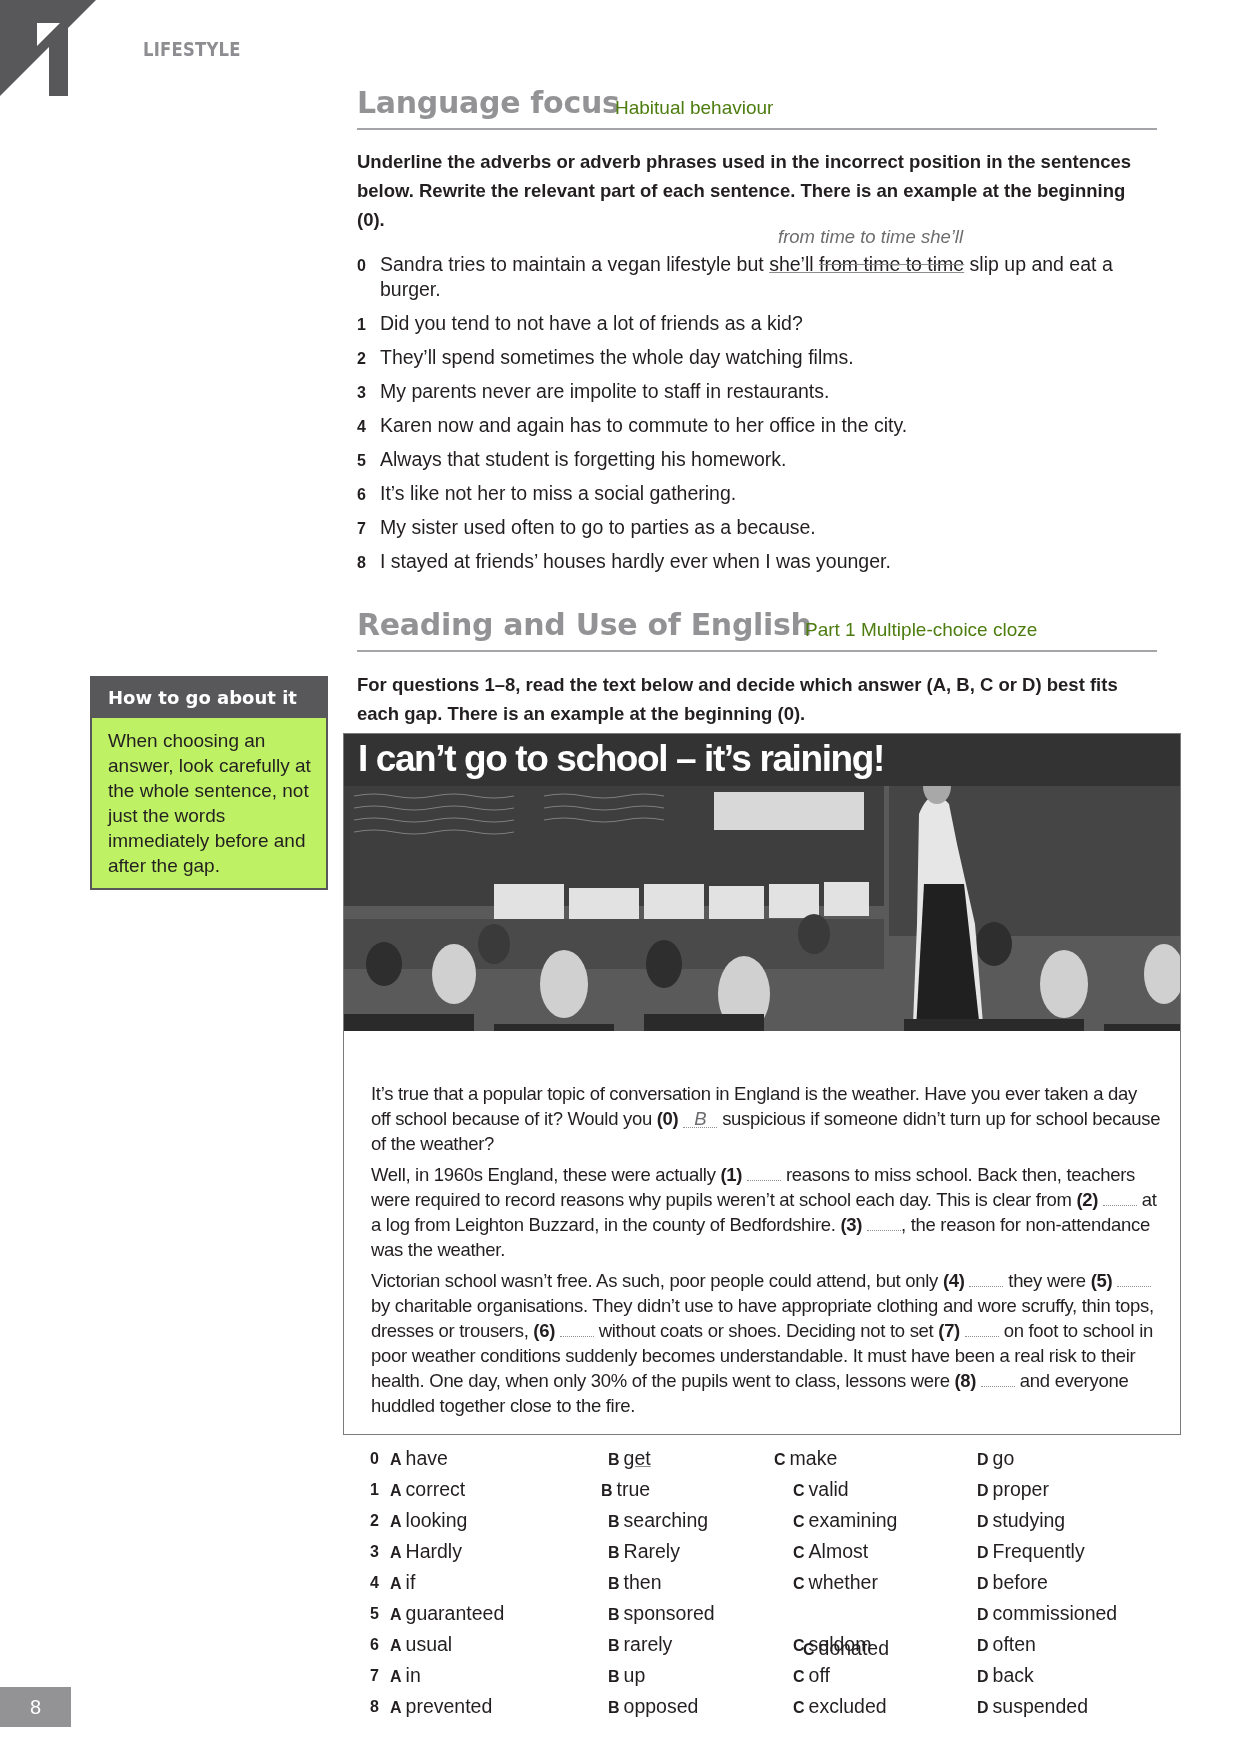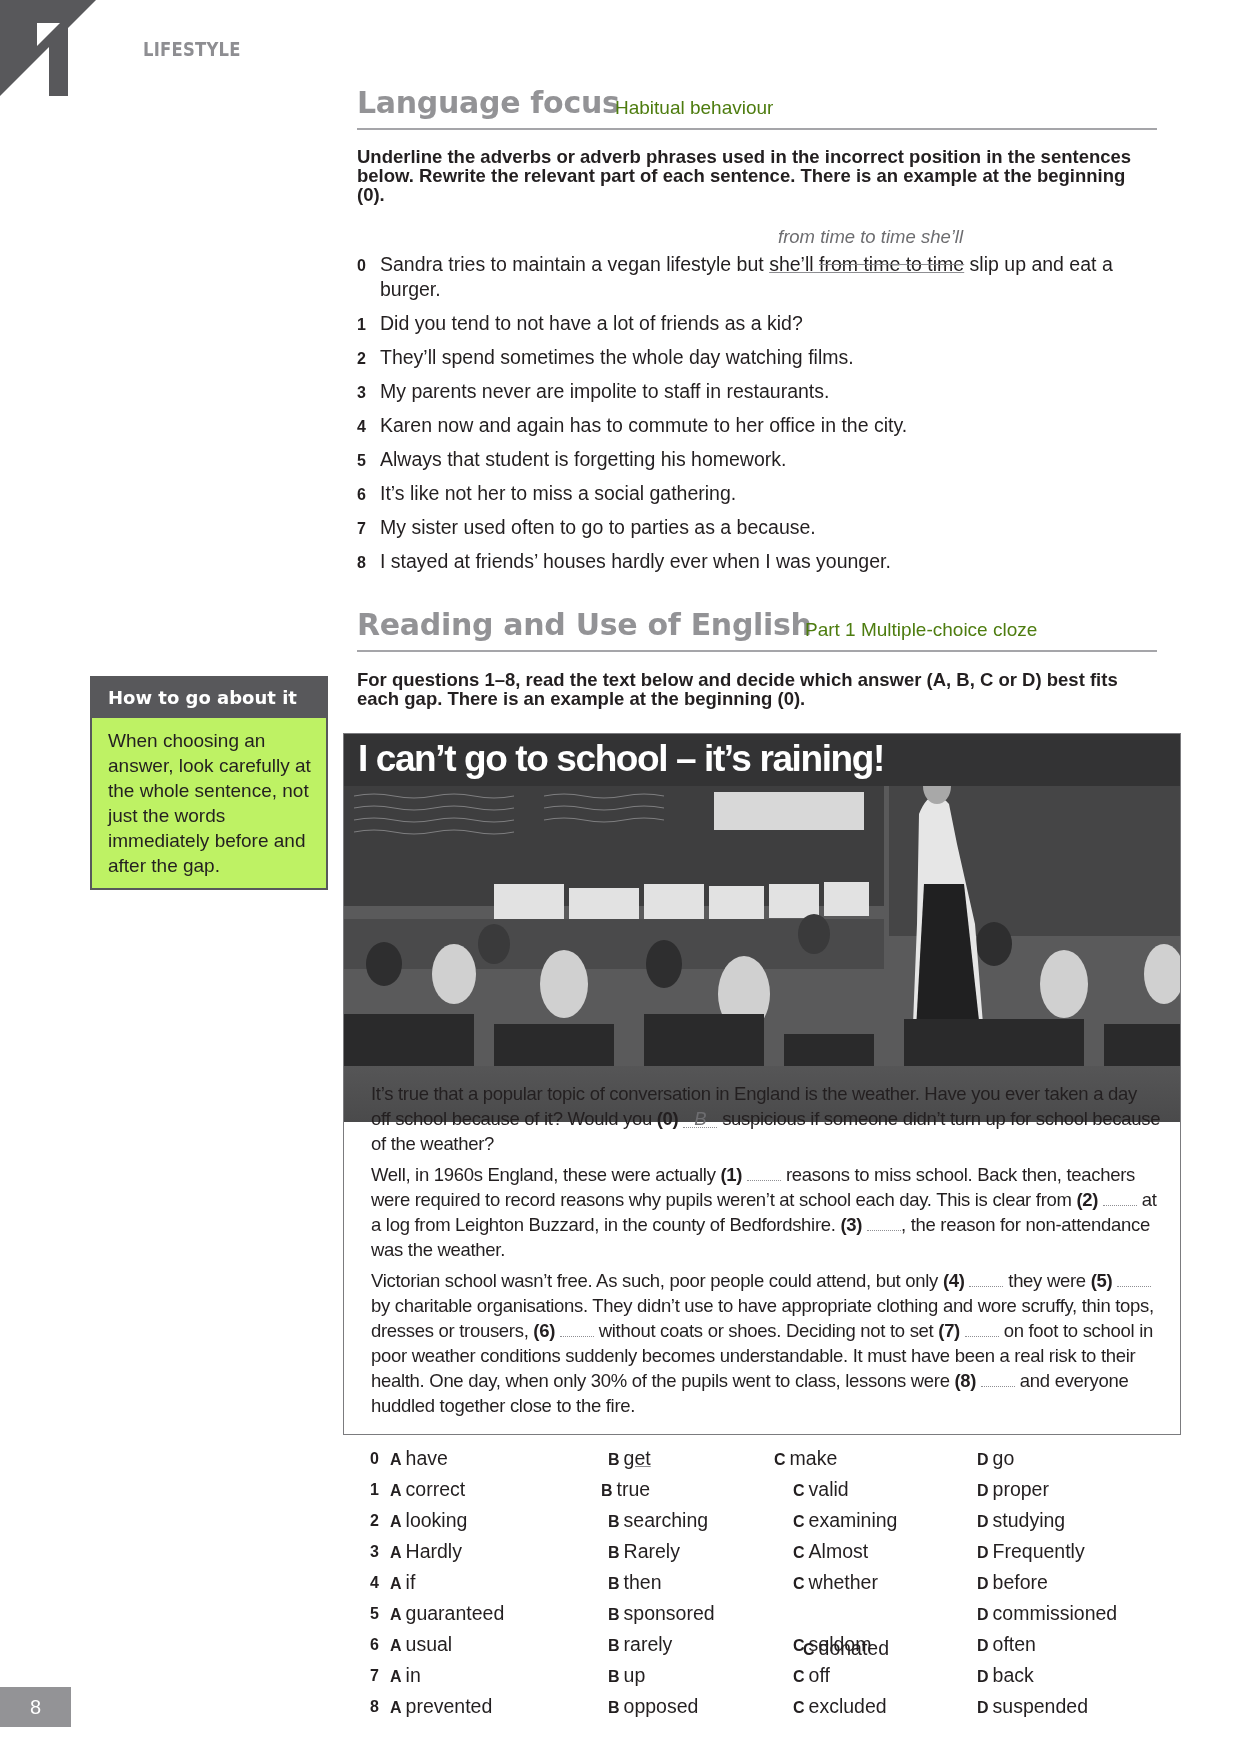--- a/index.html
+++ b/index.html
@@ -22,21 +22,21 @@
   .section-head .big {
     font-family: "DejaVu Sans", sans-serif; font-weight: bold; color: #939396;
     font-size: 30px; letter-spacing: -0.3px; position: absolute; left: 0; bottom: 8px;
     white-space: nowrap;
   }
   .section-head .small {
     font-weight: normal; color: #4d7c0f; font-size: 19px; position: absolute; bottom: 9px; white-space: nowrap;
   }
   .instructions {
     position: absolute; left: 357px; width: 800px; font-size: 18.5px; font-weight: bold;
-    line-height: 19px; color: #231f20;
+    line-height: 29px; color: #231f20;
   }
   .ex-list { position: absolute; left: 357px; width: 800px; }
   .ex-item { position: relative; font-size: 19.5px; line-height: 25px; padding-left: 23px; margin-bottom: 9px; }
   .ex-item .num { position: absolute; left: 0; top: 1px; font-weight: bold; font-size: 16px; }
   .answer-hint {
     position: absolute; left: 778px; top: 226px; font-style: italic; color: #6d6d70; font-size: 18.5px;
   }
   .u { text-decoration: underline; text-decoration-color: #8e8e92; }
   .strike { text-decoration: line-through underline; text-decoration-color: #8e8e92; }
   .tip-box {
@@ -45,21 +45,21 @@
   .tip-title {
     background: #58585b; color: #fff; font-family: "DejaVu Sans", sans-serif; font-weight: bold;
     font-size: 18px; padding: 9px 14px 10px 16px;
   }
   .tip-body { font-size: 19px; line-height: 25px; padding: 10px 12px 10px 16px; }
   .article {
     position: absolute; left: 343px; top: 733px; width: 836px; height: 700px;
     border: 1.5px solid #7b7b7e; background: #fff;
   }
   .photo {
-    position: absolute; left: 0; top: 0; width: 836px; height: 388px; overflow: hidden;
+    position: absolute; left: 0; top: 0; width: 836px; height: 297px; overflow: hidden;
     background: linear-gradient(180deg, #2f2f30 0%, #3a3a3b 15%, #515152 40%, #6a6a6b 60%, #4a4a4b 100%);
   }
   .title-bar {
     position: absolute; left: 0; top: 0; width: 836px; height: 52px; background: #333334;
   }
   .article-title {
     position: absolute; left: 14px; top: 4px; color: #fff; font-weight: bold; font-size: 37px;
     letter-spacing: -1.4px; white-space: nowrap;
   }
   .article-text { position: absolute; left: 27px; top: 347px; width: 790px; font-size: 18.5px; line-height: 25px; color: #231f20; letter-spacing: -0.3px; }

